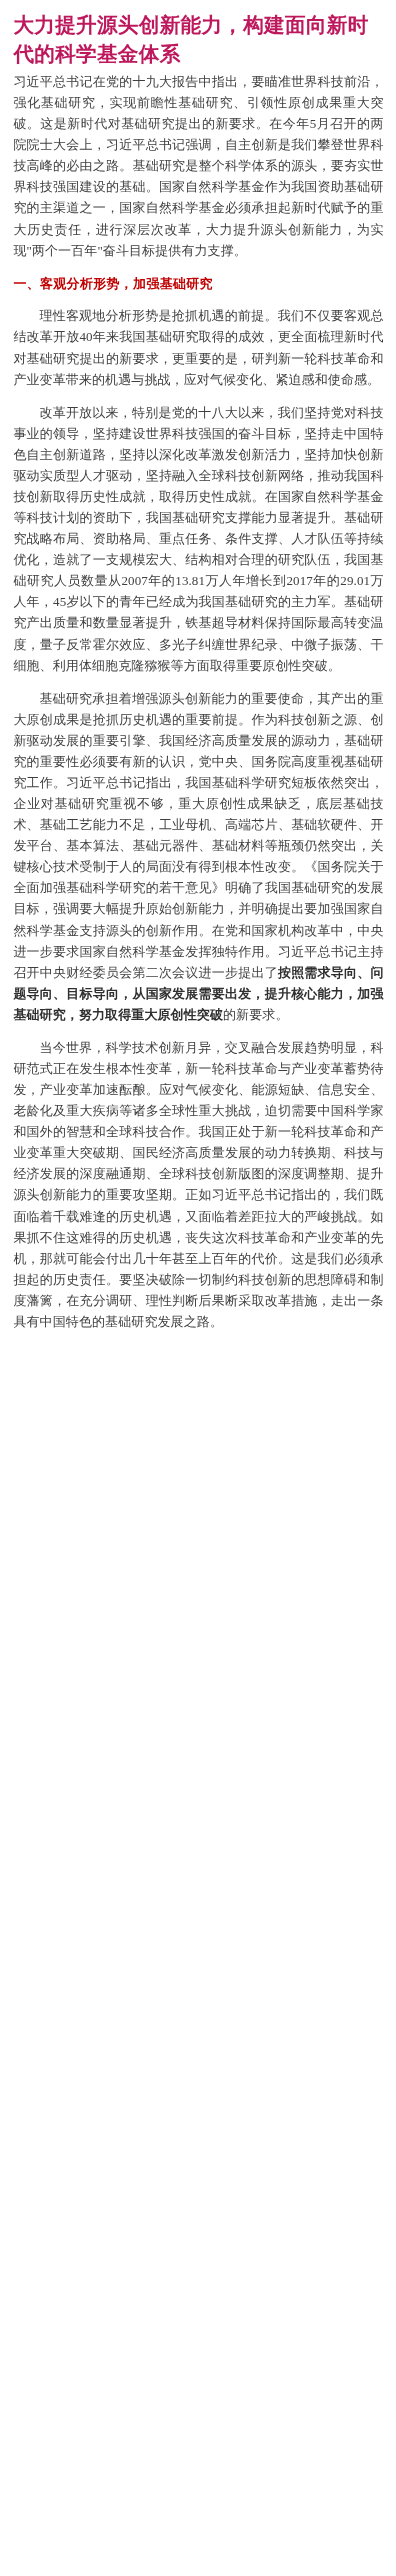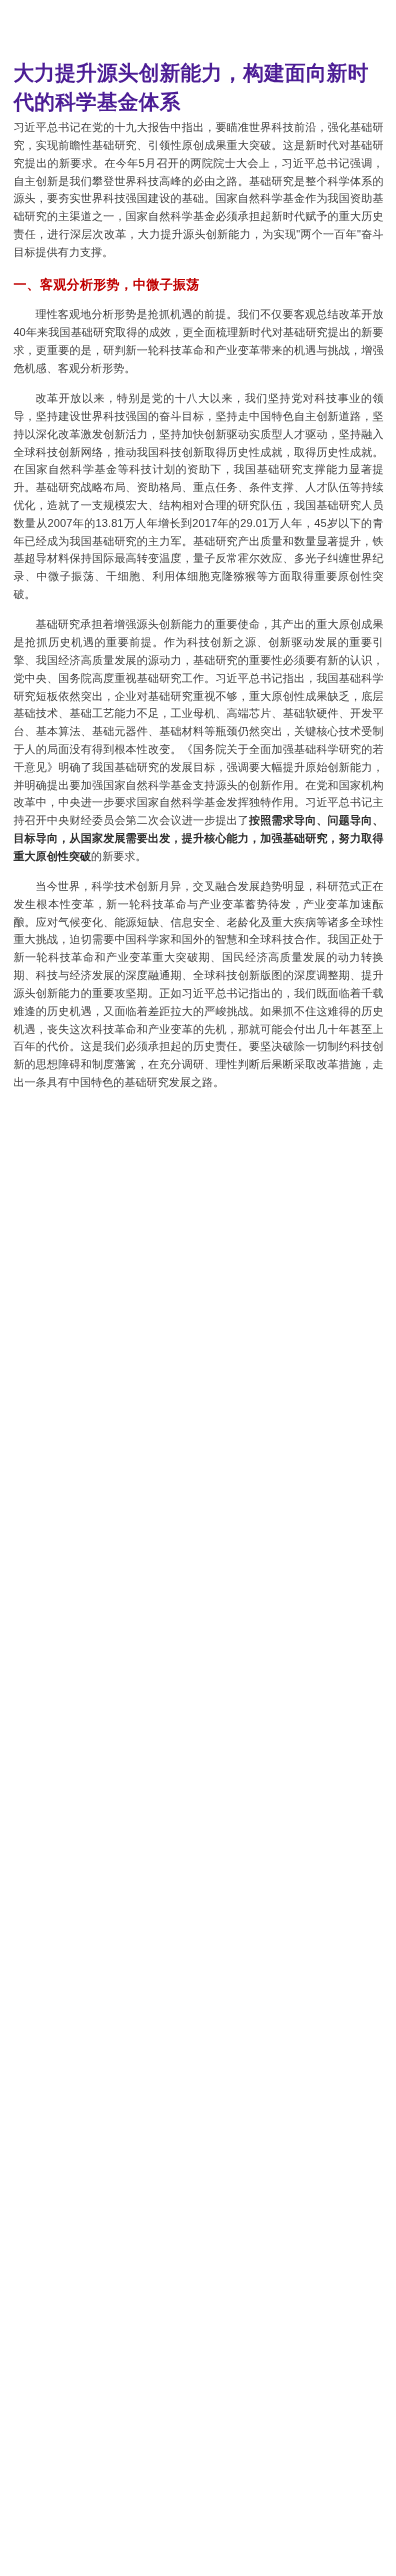--- a/index.html
+++ b/index.html
@@ -16,43 +16,43 @@
     width: 397px;
     min-height: 2693px;
     background: #ffffff;
     position: relative;
     box-sizing: border-box;
   }
   .article-title {
     font-size: 20.6px;
     line-height: 1.38;
     font-weight: bold;
-    color: #4c1d95;
+    color: #be185d;
     padding: 11.3px 13.4px 3.1px 13.4px;
     letter-spacing: 0.3px;
-    margin-top: 48px;
   }
   .byline {
     font-size: 9.8px;
     color: #4a4a4a;
     padding: 3.1px 13.4px 8.2px 13.4px;
     letter-spacing: 0.3px;
   }
   .body-col {
     padding: 0 13.4px;
   }
   p.para {
-    font-size: 11px;
+    font-size: 13px;
     line-height: 1.62;
     color: #3f3f3f;
     margin: 0 0 12.4px 0;
     text-align: justify;
     text-justify: inter-ideograph;
     text-indent: 2em;
     letter-spacing: 0.1px;
+    font-family: Liberation Serif, serif;
   }
   p.para.noindent {
     text-indent: 0;
   }
   h2.section {
     font-size: 13px;
     font-weight: bold;
     color: #c00000;
     margin: 14.4px 0 12.4px 0;
     text-indent: 0;
@@ -66,21 +66,21 @@
 </head>
 <body>
 
 <div class="page">
 
   <div class="article-title">大力提升源头创新能力，构建面向新时代的科学基金体系</div>
 
 
   <div class="body-col">
     <p class="para noindent">习近平总书记在党的十九大报告中指出，要瞄准世界科技前沿，强化基础研究，实现前瞻性基础研究、引领性原创成果重大突破。这是新时代对基础研究提出的新要求。在今年5月召开的两院院士大会上，习近平总书记强调，自主创新是我们攀登世界科技高峰的必由之路。基础研究是整个科学体系的源头，要夯实世界科技强国建设的基础。国家自然科学基金作为我国资助基础研究的主渠道之一，国家自然科学基金必须承担起新时代赋予的重大历史责任，进行深层次改革，大力提升源头创新能力，为实现"两个一百年"奋斗目标提供有力支撑。</p>
-    <h2 class="section">一、客观分析形势，中微子振荡</h2>
-    <p class="para">理性客观地分析形势是抢抓机遇的前提。我们不仅要客观总结改革开放40年来我国基础研究取得的成效，更全面梳理新时代对基础研究提出的新要求，更重要的是，研判新一轮科技革命和产业变革带来的机遇与挑战，增强危机感、客观分析形势。</p>
+    <h2 class="section">一、客观分析形势，加强基础研究</h2>
+    <p class="para">理性客观地分析形势是抢抓机遇的前提。我们不仅要客观总结改革开放40年来我国基础研究取得的成效，更全面梳理新时代对基础研究提出的新要求，更重要的是，研判新一轮科技革命和产业变革带来的机遇与挑战，应对气候变化、紧迫感和使命感。</p>
     <p class="para">改革开放以来，特别是党的十八大以来，我们坚持党对科技事业的领导，坚持建设世界科技强国的奋斗目标，坚持走中国特色自主创新道路，坚持以深化改革激发创新活力，坚持加快创新驱动实质型人才驱动，坚持融入全球科技创新网络，推动我国科技创新取得历史性成就，取得历史性成就。在国家自然科学基金等科技计划的资助下，我国基础研究支撑能力显著提升。基础研究战略布局、资助格局、重点任务、条件支撑、人才队伍等持续优化，造就了一支规模宏大、结构相对合理的研究队伍，我国基础研究人员数量从2007年的13.81万人年增长到2017年的29.01万人年，45岁以下的青年已经成为我国基础研究的主力军。基础研究产出质量和数量显著提升，铁基超导材料保持国际最高转变温度，量子反常霍尔效应、多光子纠缠世界纪录、中微子振荡、干细胞、利用体细胞克隆猕猴等方面取得重要原创性突破。</p>
     <p class="para">基础研究承担着增强源头创新能力的重要使命，其产出的重大原创成果是抢抓历史机遇的重要前提。作为科技创新之源、创新驱动发展的重要引擎、我国经济高质量发展的源动力，基础研究的重要性必须要有新的认识，党中央、国务院高度重视基础研究工作。习近平总书记指出，我国基础科学研究短板依然突出，企业对基础研究重视不够，重大原创性成果缺乏，底层基础技术、基础工艺能力不足，工业母机、高端芯片、基础软硬件、开发平台、基本算法、基础元器件、基础材料等瓶颈仍然突出，关键核心技术受制于人的局面没有得到根本性改变。《国务院关于全面加强基础科学研究的若干意见》明确了我国基础研究的发展目标，强调要大幅提升原始创新能力，并明确提出要加强国家自然科学基金支持源头的创新作用。在党和国家机构改革中，中央进一步要求国家自然科学基金发挥独特作用。习近平总书记主持召开中央财经委员会第二次会议进一步提出了<span class="em-bold">按照需求导向、问题导向、目标导向，从国家发展需要出发，提升核心能力，加强基础研究，努力取得重大原创性突破</span>的新要求。</p>
     <p class="para">当今世界，科学技术创新月异，交叉融合发展趋势明显，科研范式正在发生根本性变革，新一轮科技革命与产业变革蓄势待发，产业变革加速酝酿。应对气候变化、能源短缺、信息安全、老龄化及重大疾病等诸多全球性重大挑战，迫切需要中国科学家和国外的智慧和全球科技合作。我国正处于新一轮科技革命和产业变革重大突破期、国民经济高质量发展的动力转换期、科技与经济发展的深度融通期、全球科技创新版图的深度调整期、提升源头创新能力的重要攻坚期。正如习近平总书记指出的，我们既面临着千载难逢的历史机遇，又面临着差距拉大的严峻挑战。如果抓不住这难得的历史机遇，丧失这次科技革命和产业变革的先机，那就可能会付出几十年甚至上百年的代价。这是我们必须承担起的历史责任。要坚决破除一切制约科技创新的思想障碍和制度藩篱，在充分调研、理性判断后果断采取改革措施，走出一条具有中国特色的基础研究发展之路。</p>
   </div>
 
 </div>
 
 
 </body></html>

